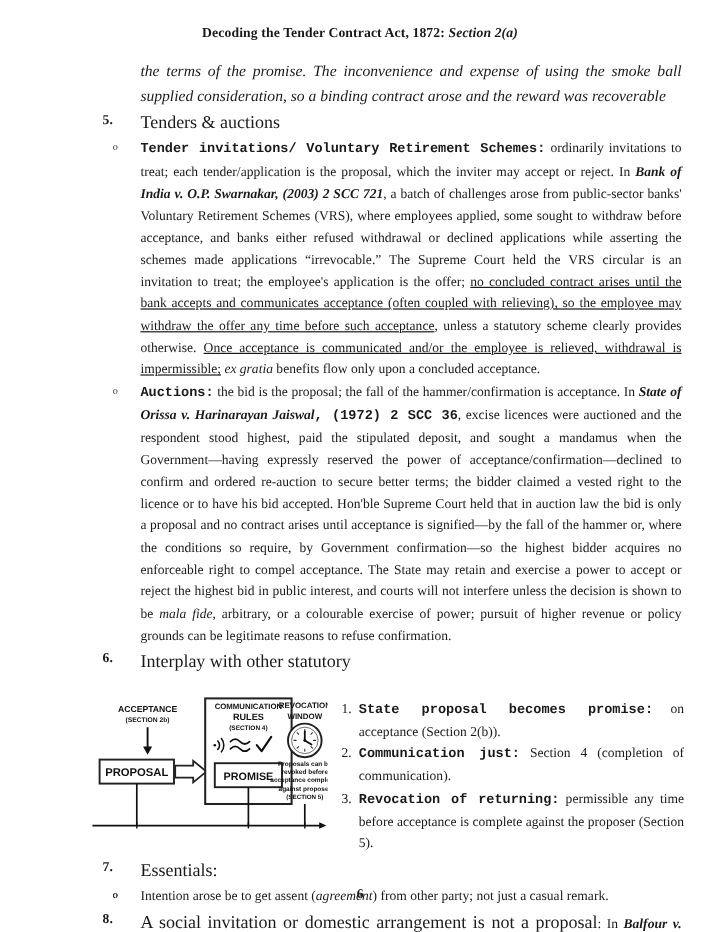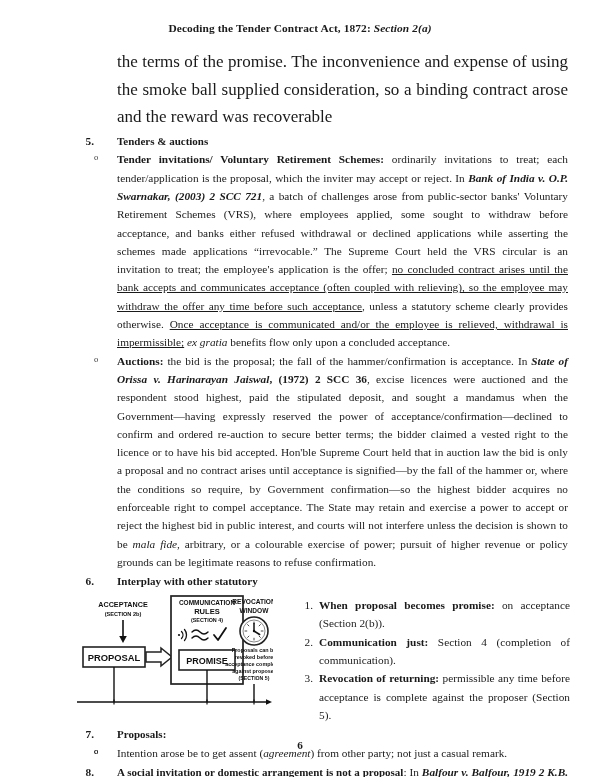--- a/index.html
+++ b/index.html
@@ -28,23 +28,24 @@
     font-size: 11.4px;
     letter-spacing: 0.1px;
     margin: 4px 0 14px 0;
   }
   .doc-header .sec {
     font-style: italic;
   }
   p.body-text {
     margin: 0;
     text-align: justify;
-    font-size: 17px;
+    font-size: 13px;
     line-height: 1.62;
     text-indent: 0;
+    font-style: italic;
   }
   .intro-para {
     margin: 0 0 1px 0;
     padding-left: 87px;
     padding-right: 2px;
   }
   
   .num-item {
     position: relative;
     padding-left: 87px;
@@ -54,22 +55,22 @@
   }
   .num-item > .marker {
     position: absolute;
     left: 42px;
     top: 0;
     width: 22px;
     text-align: right;
     font-size: 11.3px;
   }
   .num-item > .heading {
-    font-weight: bold;
-    font-size: 11px;
+    font-weight: normal;
+    font-size: 15px;
   }
   .num-item.bold-head > .marker {
     font-weight: bold;
   }
   
   .sub-item {
     position: relative;
     padding-left: 42px;
     margin-top: 0px;
     text-align: justify;
@@ -81,31 +82,30 @@
     position: absolute;
     left: 19px;
     top: 1px;
     font-size: 8.6px;
     font-family: "Liberation Serif", serif;
     color: #333;
   }
   .sub-wrap {
     padding-left: 45px;
   }
-  b, strong { font-weight: bold; }
+  b, strong { font-weight: bold; font-family: Liberation Mono, monospace; }
   i, em { }
   .bi { font-weight: bold; font-style: italic; }
   .u { text-decoration: underline; }
   
   .interplay-block {
     display: flex;
     align-items: flex-start;
     padding-left: 45px;
-    margin-top: 3px;
-    gap: 20px;
+    margin-top: 15px;
   }
   .figure {
     width: 198px;
     flex: 0 0 198px;
     position: relative;
     height: 120px;
   }
   .right-list {
     flex: 1 1 auto;
     padding-left: 4px;
@@ -267,36 +267,36 @@
           <line x1="39" y1="105.5" x2="39" y2="110.5" stroke="#111" stroke-width="1.2"></line>
           <line x1="132" y1="105.5" x2="132" y2="110.5" stroke="#111" stroke-width="1.2"></line>
           <line x1="179" y1="105.5" x2="179" y2="110.5" stroke="#111" stroke-width="1.2"></line>
         </g>
       </svg>
     </div>
 
     <div class="right-list">
       <div class="rl-item">
         <span class="rmarker">1.</span>
-        <b>When proposal becomes promise:</b><span> on acceptance (Section 2(b)).</span>
+        <b>State proposal becomes promise:</b><span> on acceptance (Section 2(b)).</span>
       </div>
       <div class="rl-item">
         <span class="rmarker">2.</span>
         <b>Communication just:</b><span> Section 4 (completion of communication).</span>
       </div>
       <div class="rl-item">
         <span class="rmarker">3.</span>
         <b>Revocation of returning:</b><span> permissible any time before acceptance is complete against the proposer (Section 5).</span>
       </div>
     </div>
   </div>
 
   <div class="num-item bold-head">
     <span class="marker">7.</span>
-    <span class="heading">Proposals:</span>
+    <span class="heading">Essentials:</span>
   </div>
   <div class="sub-wrap">
     <div class="essentials-sub">
       <span class="obullet">o</span>
     </div>
     <div class="essentials-sub">
       <span class="obullet">o</span>
       <span>Intention arose be to get assent (</span><i>agreement</i><span>) from other party; not just a casual remark.</span>
     </div>
   </div>

